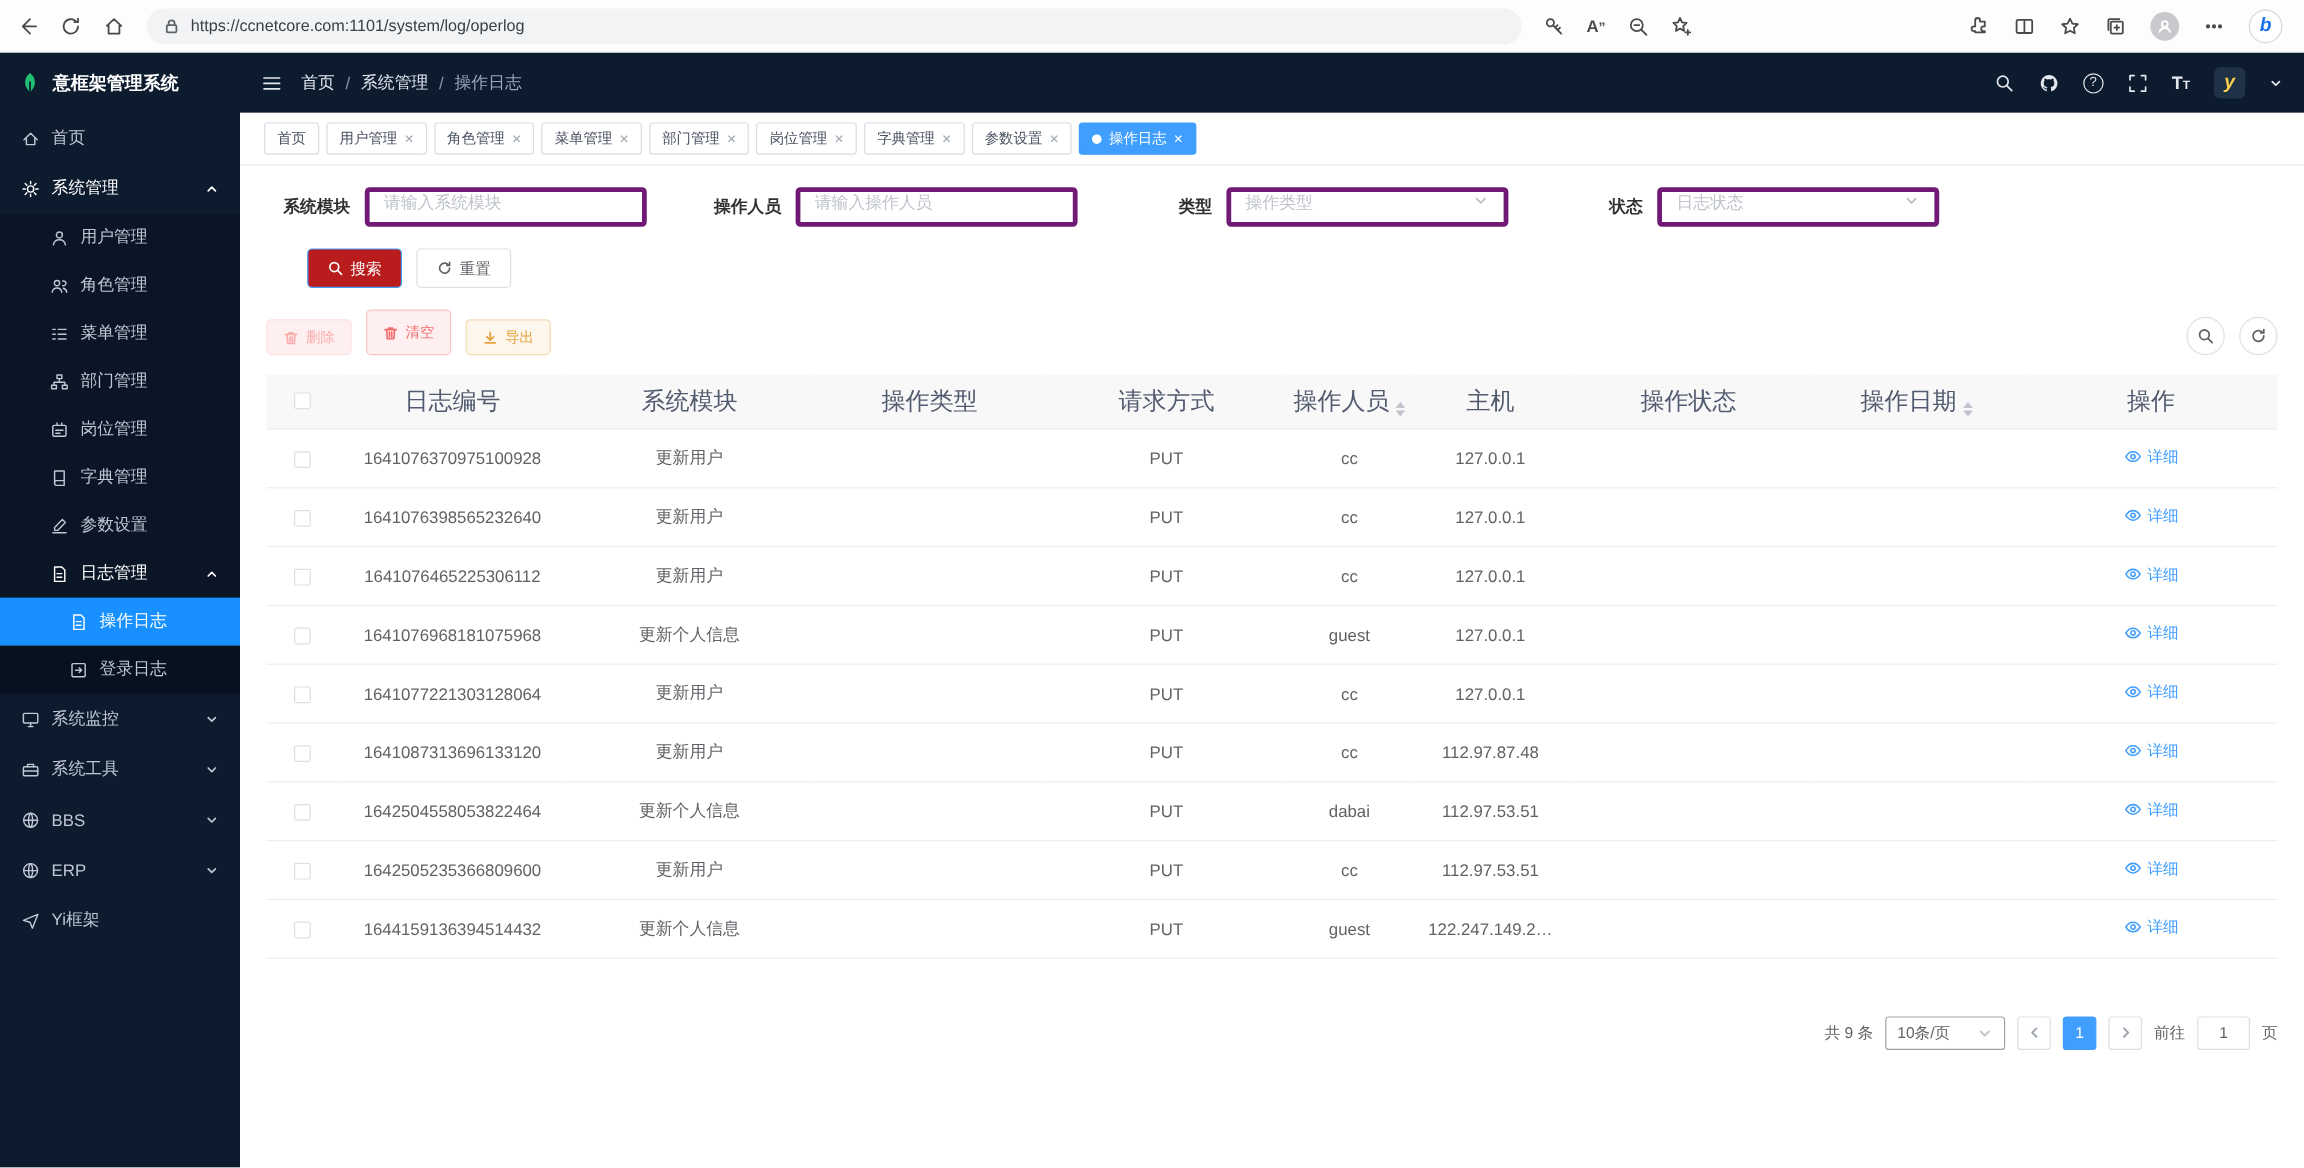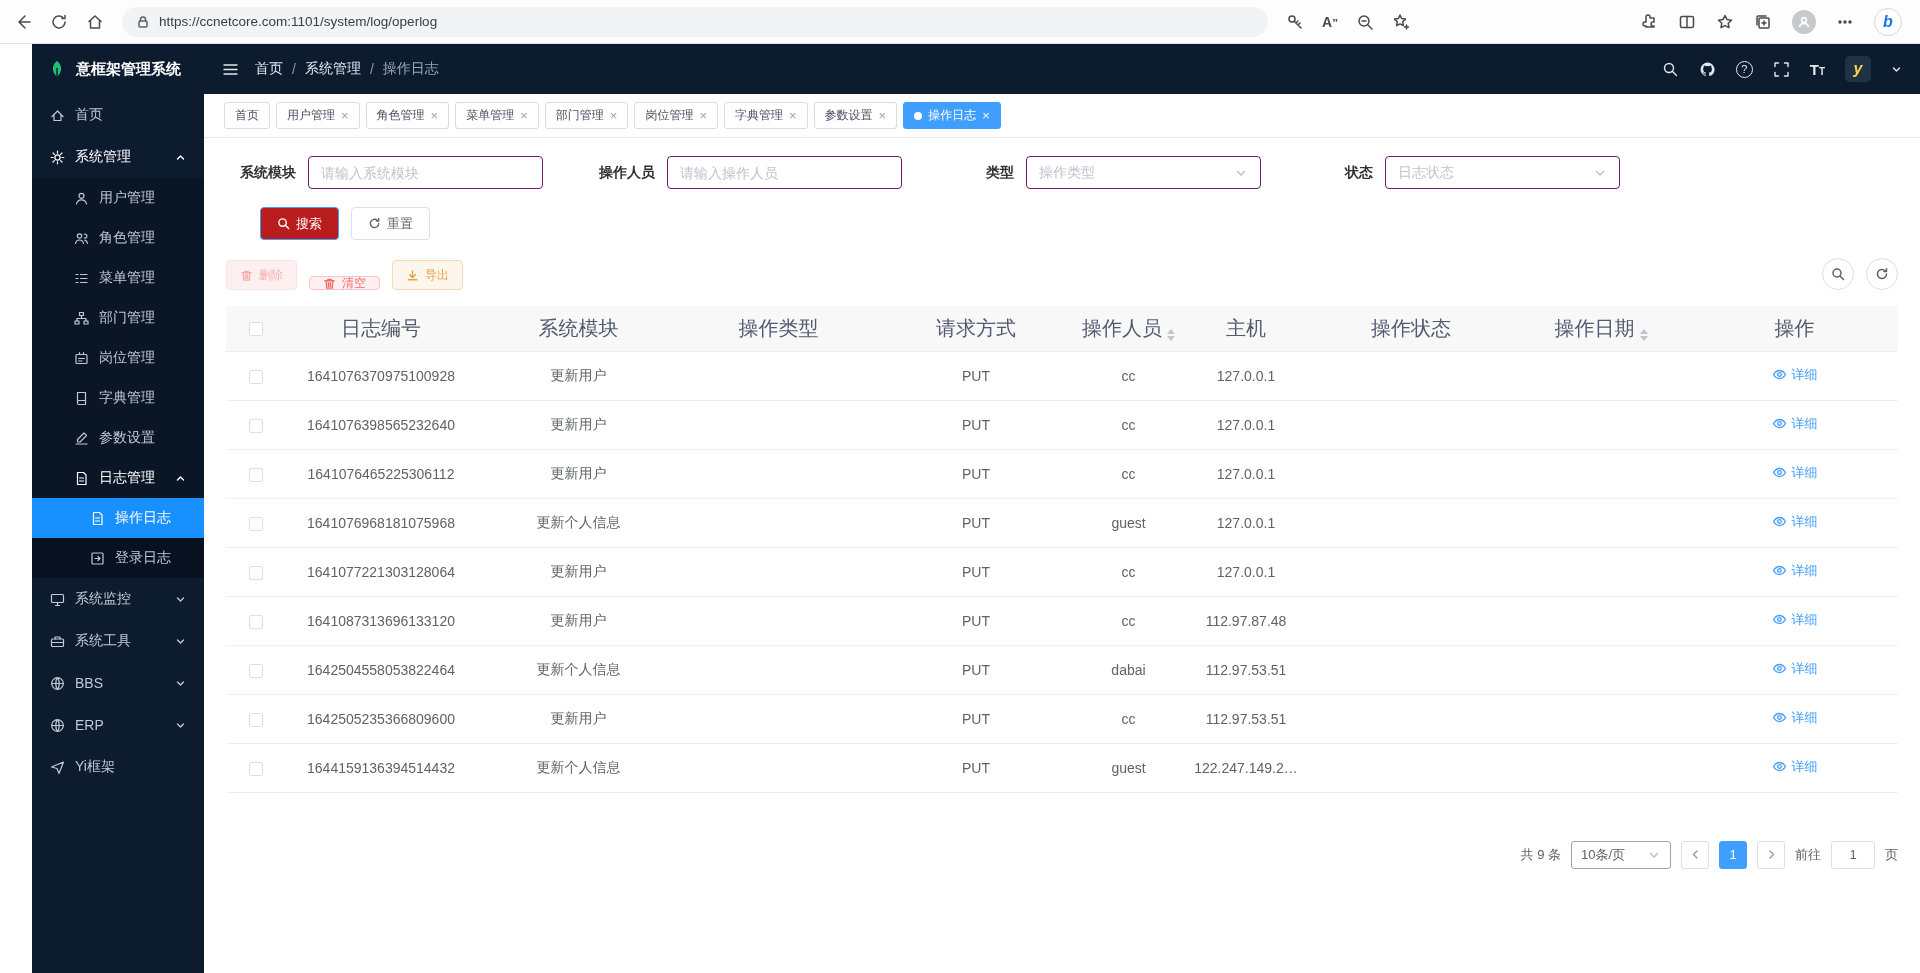--- a/index.html
+++ b/index.html
@@ -19,21 +19,21 @@
   .avatar { width:24px; height:24px; border-radius:50%; background:#c7c9cc; display:flex; align-items:center; justify-content:center; }
   .avatar svg { width:14px; height:14px; stroke:#fff; fill:none; stroke-width:1.6; }
   .bing { width:28px; height:28px; border-radius:50%; background:#fff; border:1px solid #d8d8d8;
           display:flex; align-items:center; justify-content:center; font-weight:bold; font-size:16px; color:#1a73e8; font-style:italic; }
   .readaloud { font-size:14px; color:#4a4a4a; font-weight:600; cursor:pointer; }
 
   
   .app { flex:1; display:flex; min-height:0; }
 
   
-  .sidebar { width:172px; flex:none; background:#0d1b2e; color:#bfc8d4; display:flex; flex-direction:column; overflow:hidden;margin-left:32px; }
+  .sidebar { width:200px; flex:none; background:#0d1b2e; color:#bfc8d4; display:flex; flex-direction:column; overflow:hidden; }
   .logo { height:50px; flex:none; display:flex; align-items:center; gap:10px; padding:0 16px; color:#fff; font-size:15px; font-weight:600; }
   .nav { flex:1; overflow:hidden; font-size:14px; }
   .mi { height:42px; display:flex; align-items:center; gap:10px; padding:0 18px; cursor:pointer; white-space:nowrap; }
   .ic { width:15px; height:15px; stroke:currentColor; fill:none; stroke-width:1.2; stroke-linecap:round; stroke-linejoin:round; flex:none; }
   .caret { margin-left:auto; width:11px; height:11px; stroke:currentColor; fill:none; stroke-width:1.4; stroke-linecap:round; stroke-linejoin:round; }
   .sub { background:#0a1526; }
   .sub .mi { padding-left:42px; height:40px; }
   .subsub { background:#081120; }
   .subsub .mi { padding-left:58px; }
   .mi.open { color:#fff; }
@@ -62,34 +62,34 @@
   .tab .x { color:#9aa2ad; font-size:13px; line-height:1; cursor:pointer; }
   .tab.active { background:#409eff; border-color:#409eff; color:#fff; }
   .tab.active .x { color:#fff; }
   .dot { width:8px; height:8px; border-radius:50%; background:#fff; }
 
   
   .content { flex:1; padding:18px 22px 16px 22px; position:relative; overflow:hidden; }
   .frow { display:flex; align-items:center; margin-bottom:18px; }
   .fgroup { display:flex; align-items:center; margin-right:42px; }
   .flabel { width:70px; text-align:right; margin-right:12px; font-size:14px; font-weight:600; color:#303133; white-space:nowrap; }
-  .inp { width:235px; height:33px; border:1px solid #701a75; border-radius:4px; background:#fff;
-         display:flex; align-items:center; gap:8px; padding:0 12px; font-size:14px; color:#606266; }
+  .inp { width:235px; height:33px; border:4px solid #701a75; border-radius:4px; background:#fff;
+         display:flex; align-items:flex-start; gap:8px; padding:0 12px; font-size:14px; color:#606266; }
   .inp input { border:none; outline:none; width:100%; font-size:14px; font-family:inherit; color:#606266; background:transparent; }
   .inp input::placeholder { color:#bfc3cc; }
   .ph { color:#bfc3cc; }
   .sel { justify-content:space-between; cursor:pointer; }
   .gic { width:14px; height:14px; stroke:#b8bdc6; fill:none; stroke-width:1.4; stroke-linecap:round; stroke-linejoin:round; flex:none; }
   .daterange { width:235px; justify-content:flex-start; }
   .daterange .ph { font-size:13.5px; }
   .btn { height:33px; border-radius:4px; border:1px solid #dcdfe6; background:#fff; color:#606266;
          font-size:13px; font-family:inherit; display:inline-flex; align-items:center; gap:6px; padding:0 16px; cursor:pointer; }
   .btn svg { width:13px; height:13px; stroke:currentColor; fill:none; stroke-width:1.5; stroke-linecap:round; stroke-linejoin:round; }
   .btn.primary { background:#b91c1c; border-color:#409eff; color:#fff; margin-left:34px; }
-  .btn.plain-danger { background:#fef0f0; border-color:#fbc4c4; color:#f56c6c; height:14px; font-size:12px; padding:0 13px; }
+  .btn.plain-danger { background:#fef0f0; border-color:#fbc4c4; color:#f56c6c; height:38px; font-size:12px; padding:0 13px; }
   .btn.disabled { background:#fef0f0; border-color:#fde2e2; color:#f9aeae; cursor:not-allowed; height:30px; font-size:12px; padding:0 13px; }
   .btn.plain-warning { background:#fdf6ec; border-color:#f5dab1; color:#e6a23c; height:30px; font-size:12px; padding:0 13px; }
   .toolrow { display:flex; align-items:flex-end; gap:12px; }
   .toolright { margin-left:auto; display:flex; align-items:center; gap:12px; }
   .circle-btn { width:32px; height:32px; border-radius:50%; border:1px solid #dcdfe6; background:#fff;
                 display:flex; align-items:center; justify-content:center; cursor:pointer; }
   .circle-btn svg { width:14px; height:14px; stroke:#606266; fill:none; stroke-width:1.5; stroke-linecap:round; stroke-linejoin:round; }
 
   
   table { width:100%; border-collapse:collapse; margin-top:16px; table-layout:fixed; }

